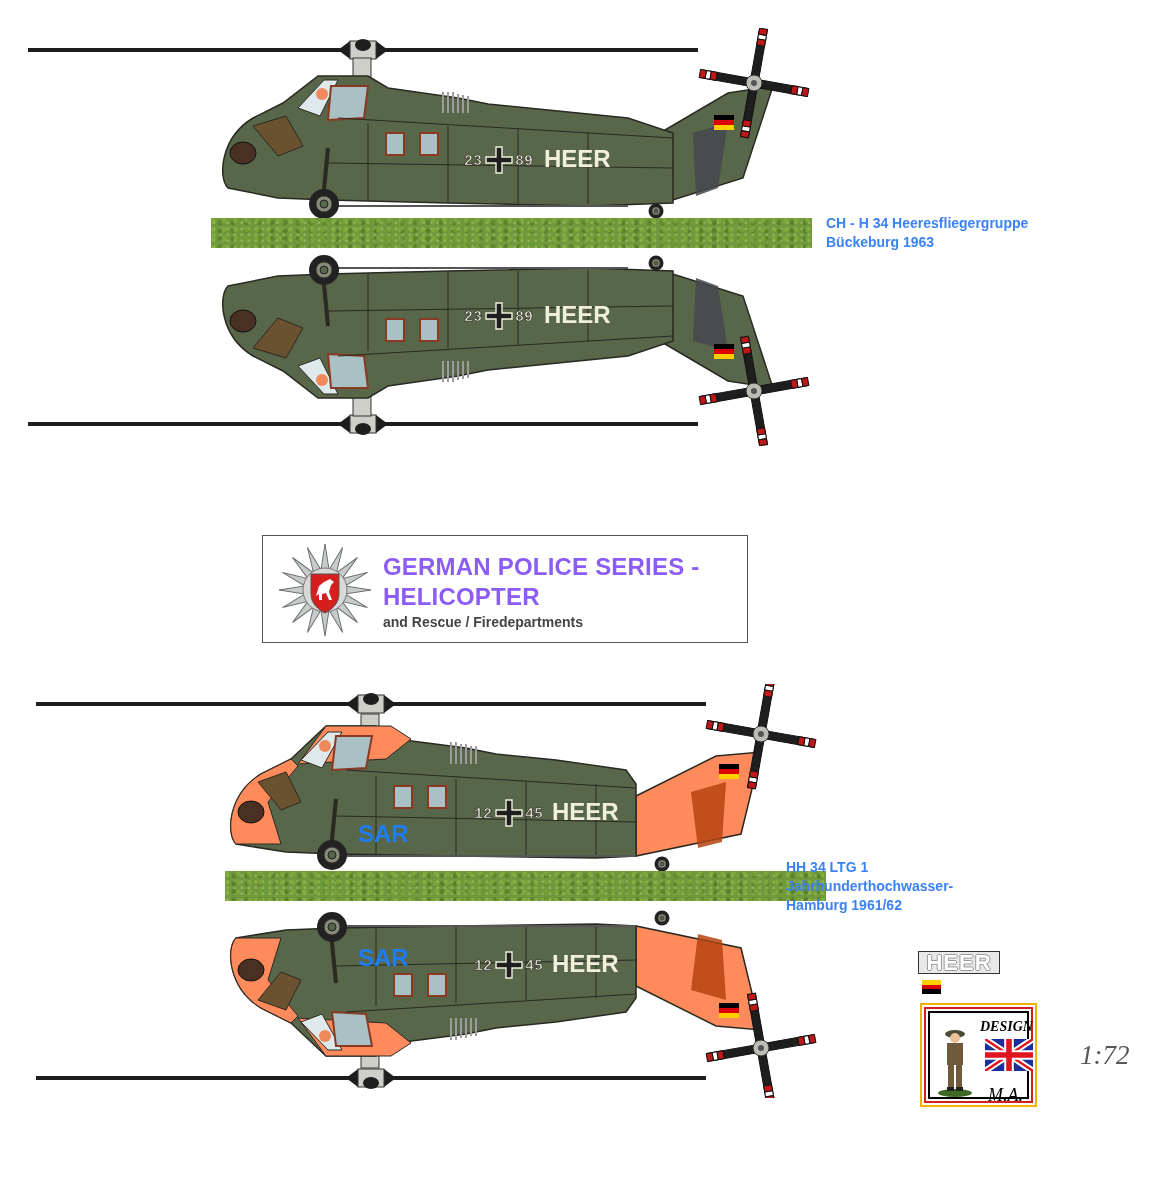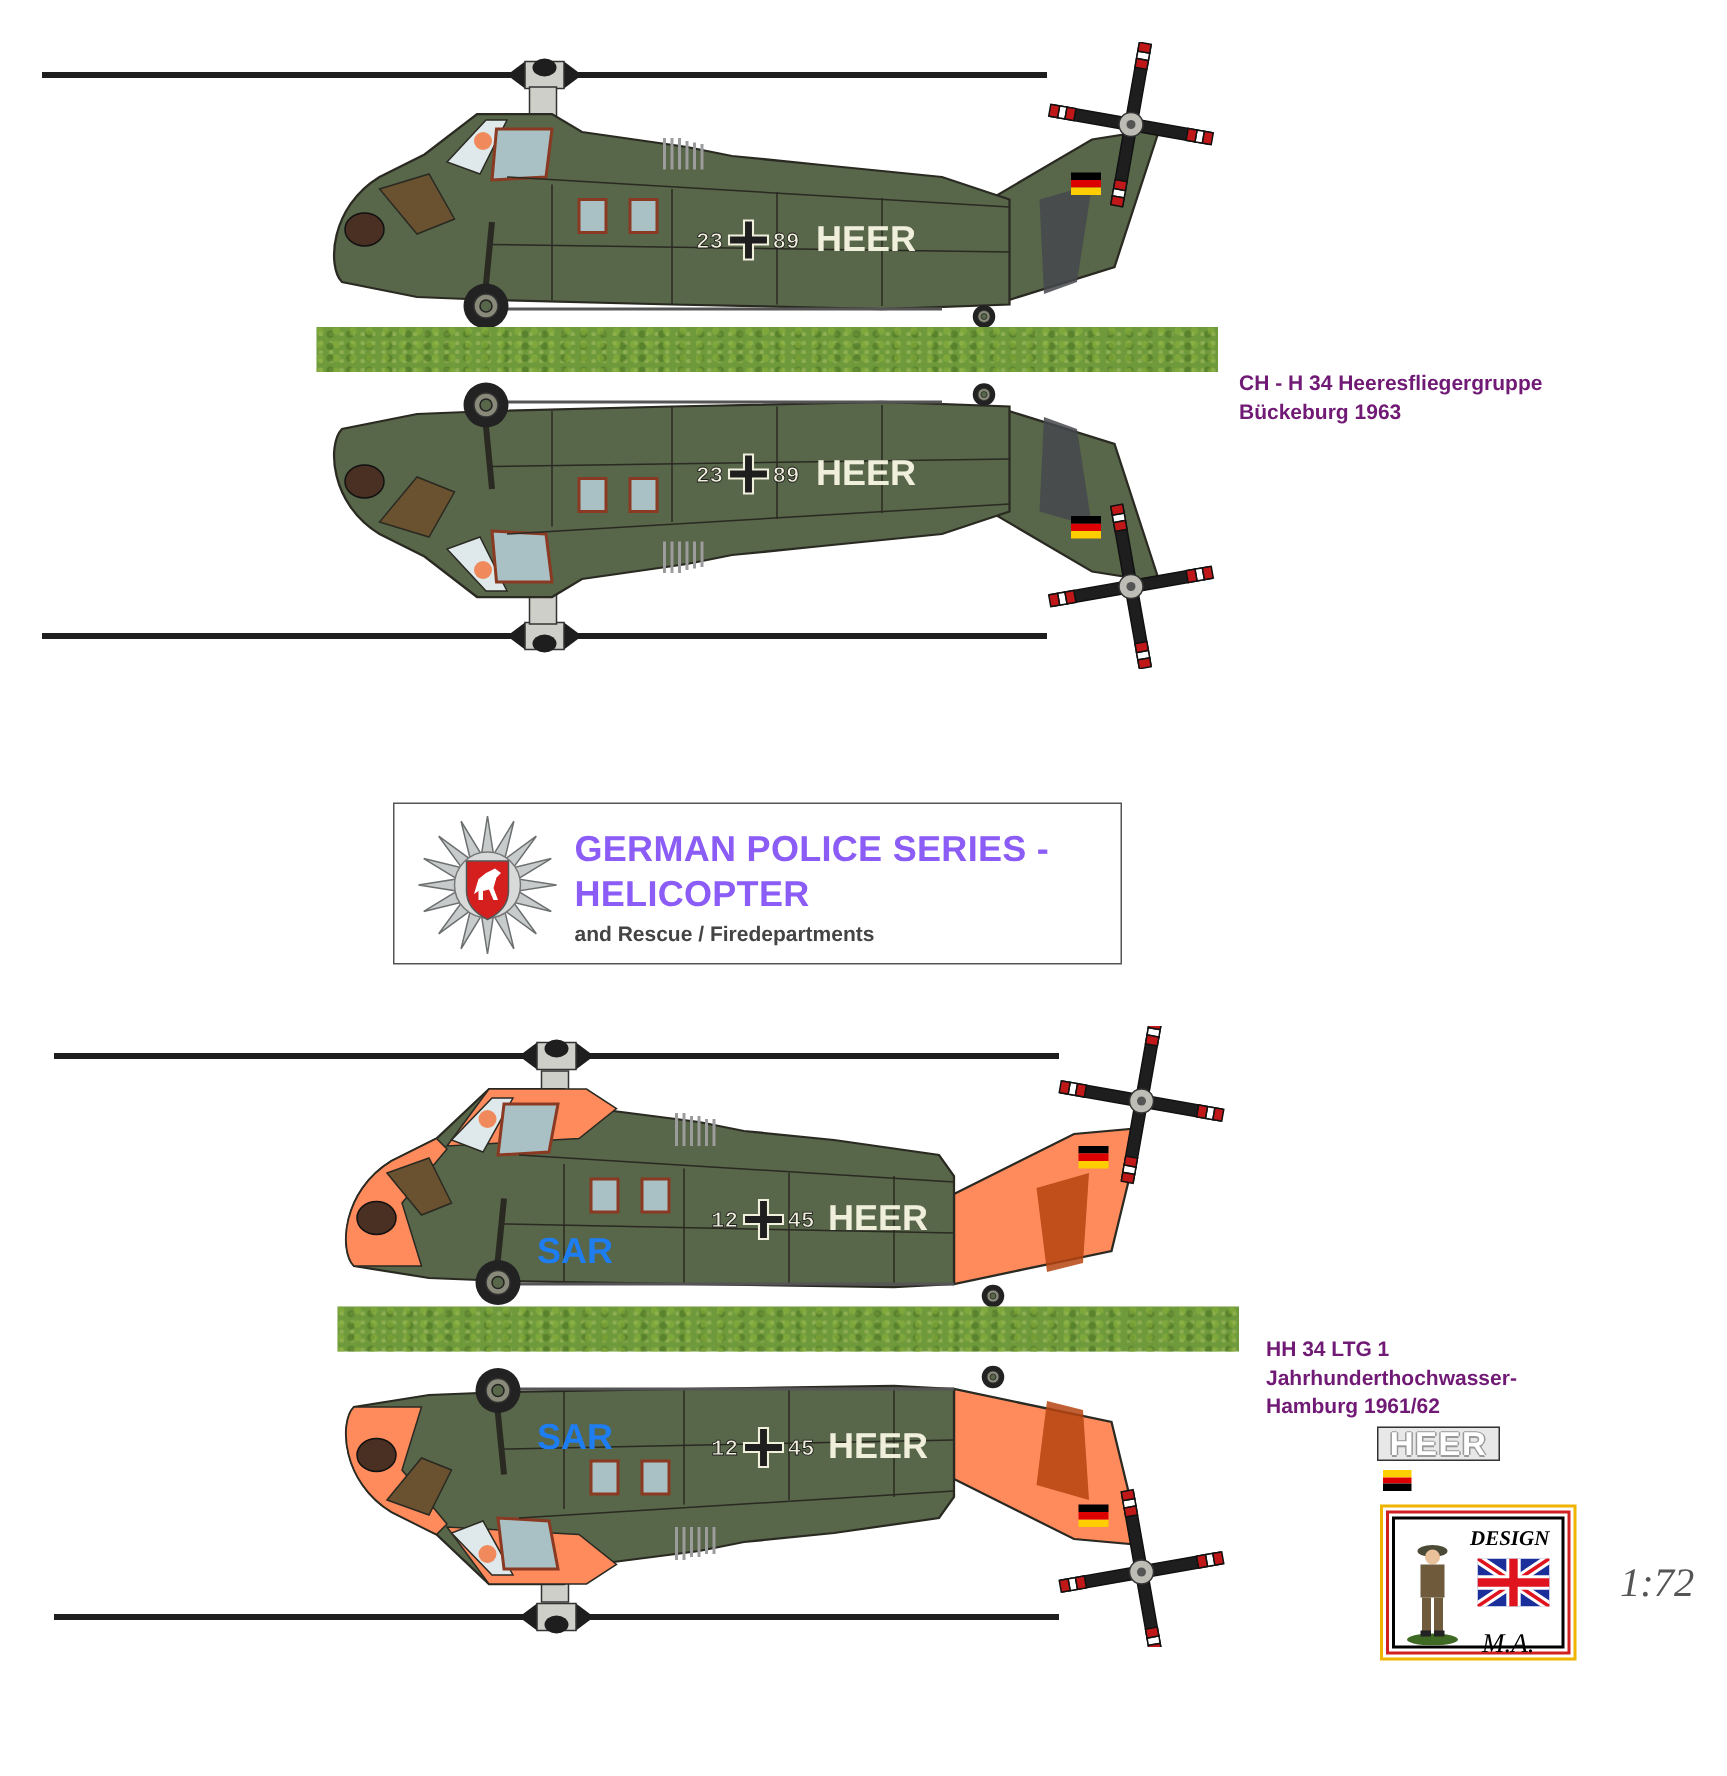--- a/index.html
+++ b/index.html
@@ -4,30 +4,30 @@
 <style>
   html,body{margin:0;padding:0;background:#ffffff;}
   body{width:1151px;height:1184px;position:relative;overflow:hidden;font-family:"Liberation Sans",sans-serif;}
   .abs{position:absolute;}
   .grass{position:absolute;height:30px;
     background:
       radial-gradient(circle at 20% 30%, rgba(140,180,60,.55) 0 2px, transparent 3px) 0 0/11px 9px,
       radial-gradient(circle at 70% 60%, rgba(70,110,30,.55) 0 2px, transparent 3px) 0 0/13px 8px,
       radial-gradient(circle at 40% 80%, rgba(180,200,110,.45) 0 1px, transparent 2px) 0 0/7px 6px,
       #6f9a3c;}
-  .caption{position:absolute;font-size:14px;font-weight:bold;color:#701a75;line-height:19px;white-space:pre-line;margin-top:32px;}
+  .caption{position:absolute;font-size:14px;font-weight:bold;color:#3b82f6;line-height:19px;white-space:pre-line;}
   .title-box{position:absolute;left:262px;top:535px;width:486px;height:108px;border:1px solid #555;background:#fff;box-sizing:border-box;}
   .title-main{position:absolute;left:120px;top:16px;font-size:24px;font-weight:bold;line-height:30px;color:#8b5cf6;letter-spacing:.2px;}
   .title-sub{position:absolute;left:120px;top:78px;font-size:14px;font-weight:bold;color:#444;text-align:right;}
   .heer-badge{position:absolute;left:918px;top:951px;width:82px;height:23px;background:#e8e8e8;border:1px solid #333;box-sizing:border-box;
      color:#fff;font-weight:bold;font-size:22px;line-height:22px;text-align:center;letter-spacing:1px;
      text-shadow:-1px 0 #999,1px 0 #999,0 -1px #999,0 1px #999;}
   .flag{position:absolute;width:19px;height:14px;}
   .flag i{display:block;height:33.33%;}
-  .design-box{position:absolute;left:920px;top:1003px;width:131px;height:104px;border:2px solid #f0b400;box-sizing:border-box;padding:2px;background:#fff;}
+  .design-box{position:absolute;left:920px;top:1003px;width:117px;height:104px;border:2px solid #f0b400;box-sizing:border-box;padding:2px;background:#fff;}
   .design-inner{width:100%;height:100%;border:2px solid #d02020;box-sizing:border-box;padding:2px;}
   .design-core{width:100%;height:100%;border:2px solid #000;box-sizing:border-box;position:relative;background:#fff;}
   .design-word{position:absolute;left:50px;top:6px;font-family:"Liberation Serif",serif;font-style:italic;font-weight:bold;font-size:14px;color:#000;}
   .design-ma{position:absolute;left:58px;top:72px;font-family:"Liberation Serif",serif;font-style:italic;font-size:18px;color:#000;}
   .scale{position:absolute;left:1080px;top:1040px;font-family:"Liberation Serif",serif;font-style:italic;font-size:27px;color:#555;}
 </style>
 </head>
 <body>
 
 <svg width="0" height="0" style="position:absolute">
@@ -278,21 +278,21 @@
       <line x1="310" y1="172" x2="600" y2="172" stroke="#555" stroke-width="2"></line>
       <line x1="300" y1="115" x2="295" y2="165" stroke="#2a2a22" stroke-width="4"></line>
       <use href="#wheel" x="280" y="155" width="32" height="32"></use>
       <use href="#wheel" x="618" y="172" width="16" height="16"></use>
       <use href="#tail-rotor" x="665" y="-10" width="120" height="120"></use>
     </svg>
   </div>
 
   <div class="grass" style="left:225px;top:871px;width:601px;"></div>
 
-  <div class="caption" style="left:844px;top:858px;">HH 34 LTG 1
+  <div class="caption" style="left:786px;top:858px;">HH 34 LTG 1
 Jahrhunderthochwasser-
 Hamburg 1961/62</div>
 
   <div class="abs" style="left:36px;top:898px;width:800px;height:200px;transform:scaleY(-1);">
     <svg width="800" height="200" viewBox="0 0 800 200">
       <use href="#main-rotor" x="0" y="5" width="670" height="30"></use>
       <rect x="325" y="30" width="18" height="28" fill="#cfcfc9" stroke="#333"></rect>
       <polygon points="600,112 680,72 725,68 705,150 600,172" fill="#ff8a5c" stroke="#2a2a22" stroke-width="1.5"></polygon>
       <polygon points="655,108 690,98 686,158 662,164" fill="#b54410" opacity=".85"></polygon>
       <g>

